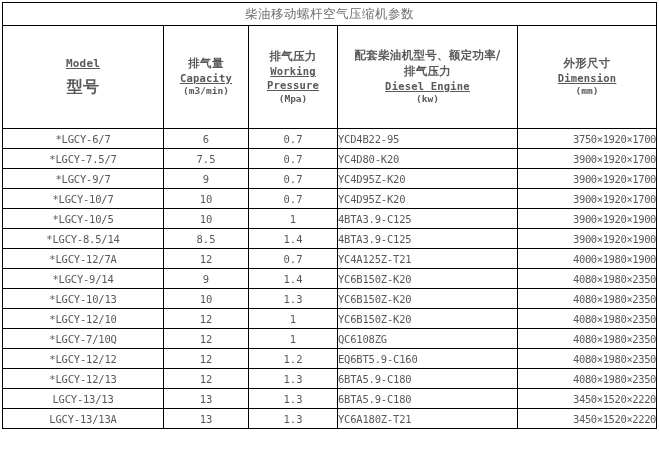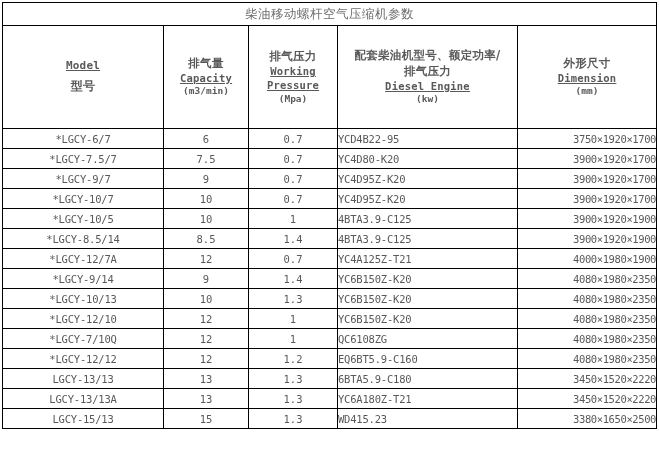--- a/index.html
+++ b/index.html
@@ -74,21 +74,21 @@
     letter-spacing: 0.2px;
     text-decoration: underline;
   }
   .hdr-unit {
     display: block;
     font-family: "DejaVu Sans Mono", "Liberation Mono", monospace;
     font-size: 9.5px;
     font-weight: bold;
   }
   .hdr-model .hdr-en { font-size: 11px; margin-bottom: 4px; }
-  .hdr-model .hdr-cn { font-size: 12px; }
+  .hdr-model .hdr-cn { font-size: 16px; }
 
   
   .data-row td {
     height: 19px;
   }
   .c-model {
     text-align: center;
     padding-left: 7px;
     font-family: "DejaVu Sans Mono", "Liberation Mono", monospace;
     font-size: 10.5px;
@@ -247,35 +247,35 @@
           <td class="c-dim">4080×1980×2350</td>
         </tr>
         <tr class="data-row">
           <td class="c-model">*LGCY-12/12</td>
           <td class="c-num">12</td>
           <td class="c-num">1.2</td>
           <td class="c-engine">EQ6BT5.9-C160</td>
           <td class="c-dim">4080×1980×2350</td>
         </tr>
         <tr class="data-row">
+          <td class="c-model">*LGCY-12/13</td>
+          <td class="c-num">12</td>
+          <td class="c-num">1.3</td>
+          <td class="c-engine">6BTA5.9-C180</td>
+          <td class="c-dim">4080×1980×2350</td>
+        </tr>
+        <tr class="data-row">
           <td class="c-model">LGCY-13/13</td>
           <td class="c-num">13</td>
           <td class="c-num">1.3</td>
           <td class="c-engine">6BTA5.9-C180</td>
           <td class="c-dim">3450×1520×2220</td>
         </tr>
         <tr class="data-row">
           <td class="c-model">LGCY-13/13A</td>
           <td class="c-num">13</td>
           <td class="c-num">1.3</td>
           <td class="c-engine">YC6A180Z-T21</td>
           <td class="c-dim">3450×1520×2220</td>
-        </tr>
-        <tr class="data-row">
-          <td class="c-model">LGCY-15/13</td>
-          <td class="c-num">15</td>
-          <td class="c-num">1.3</td>
-          <td class="c-engine">WD415.23</td>
-          <td class="c-dim">3380×1650×2500</td>
         </tr>
       </tbody>
   </table>
 </div>
 
 </body></html>

